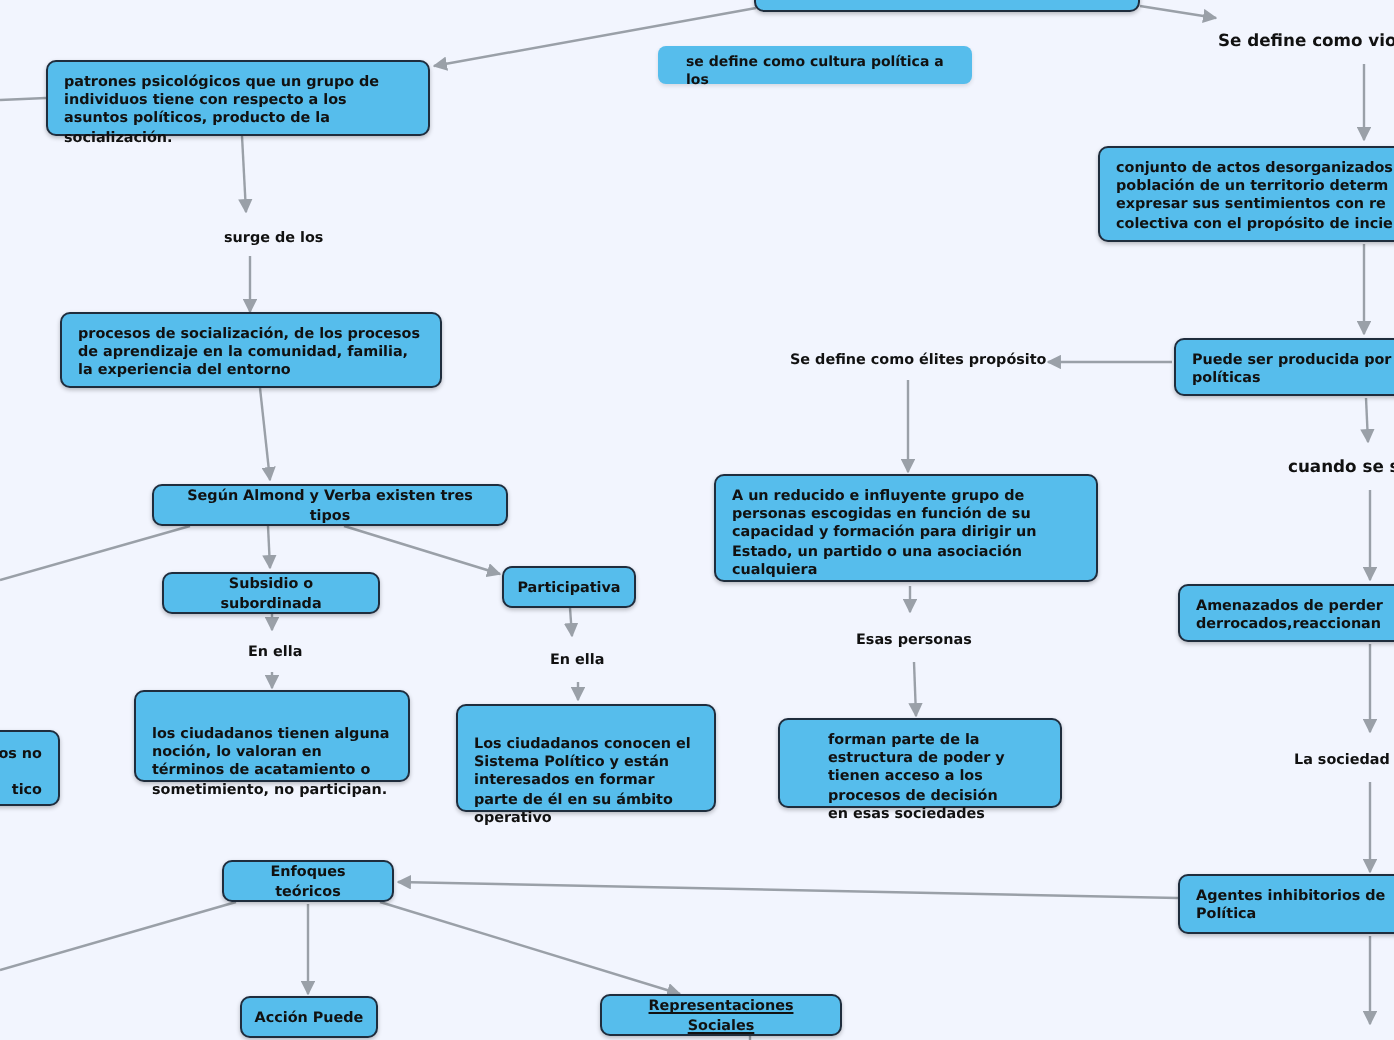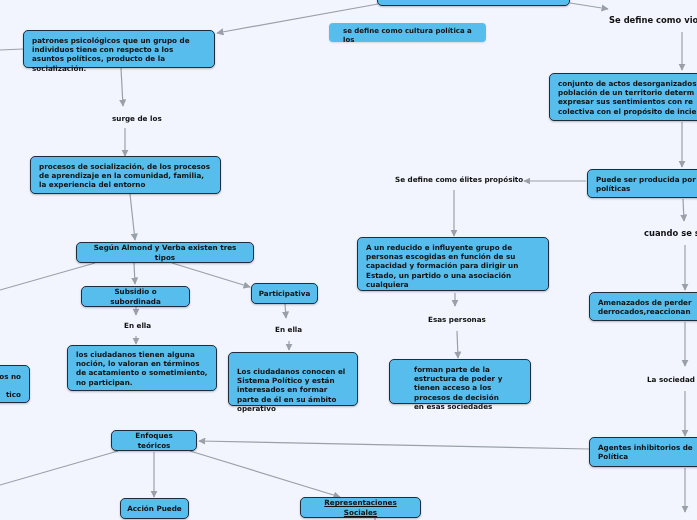--- a/index.html
+++ b/index.html
@@ -108,21 +108,21 @@
 <div class="node center" style="left:44px; top:242px; width:178px; height:21px;margin-left:32px;">Según  Almond y Verba existen tres tipos</div>
 
 <div class="node center" style="left:81px; top:286px; width:109px; height:21px;">Subsidio o subordinada</div>
 
 <div class="node center" style="left:251px; top:283px; width:67px; height:21px;">Participativa</div>
 
 <div class="label" style="left:124px; top:321px;">En ella</div>
 
 <div class="label" style="left:275px; top:325px;">En ella</div>
 
-<div class="node" style="left:67px; top:345px; width:150px; height:46px; padding:4px 8px;">los ciudadanos tienen alguna noción, lo valoran en términos de acatamiento o sometimiento, no participan.</div>
+<div class="node" style="left:67px; top:345px; width:138px; height:46px; padding:16px 8px;">los ciudadanos tienen alguna noción, lo valoran en términos de acatamiento o sometimiento, no participan.</div>
 
 <div class="node" style="left:228px; top:352px; width:130px; height:54px; padding:14px 8px;">Los ciudadanos conocen el Sistema Político y están interesados en formar parte de él en su ámbito operativo</div>
 
 <div class="node" style="left:-60px; top:365px; width:90px; height:38px; padding:6px 8px; white-space:pre; text-align:right;">os no
 
 tico</div>
 
 <div class="label big" style="left:609px; top:15px;">Se define como viole</div>
 
 <div class="node" style="left:549px; top:73px; width:160px; height:48px; padding:5px 8px; white-space:nowrap; overflow:hidden;">

